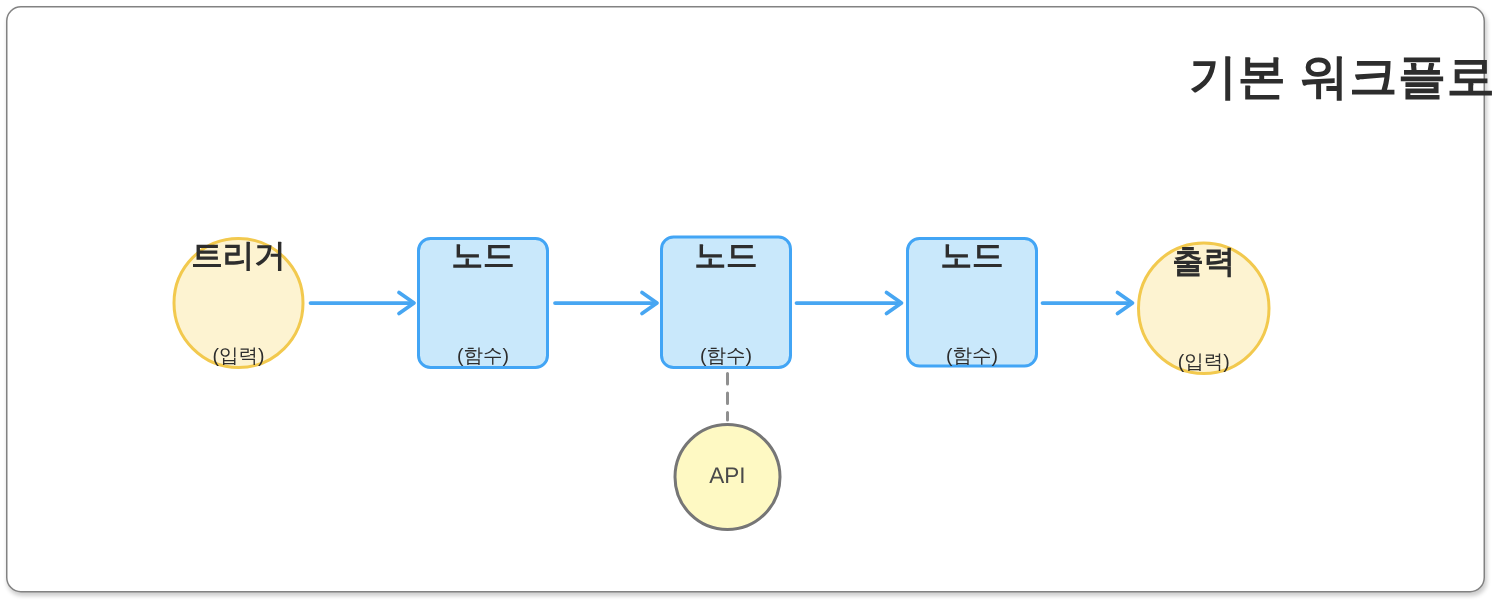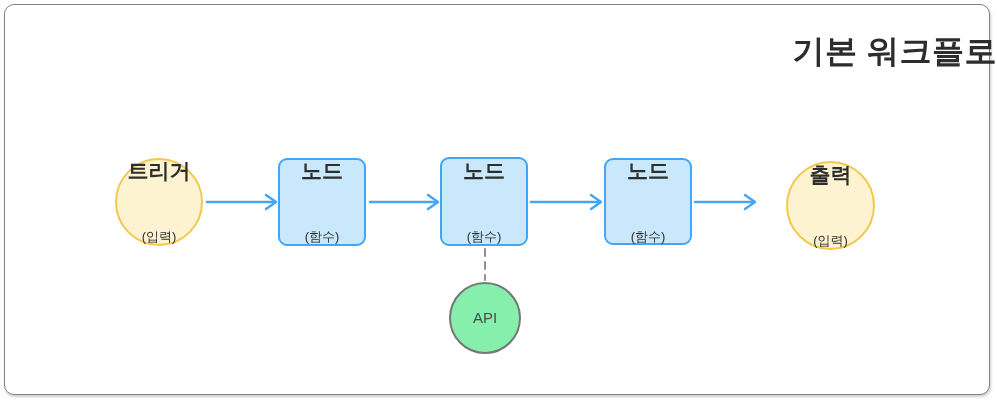--- a/index.html
+++ b/index.html
@@ -60,21 +60,21 @@
     background: var(--circle_fill, #fdf3d1);
     border: 2.5px solid var(--circle_border, #f2c94e);
   }
   .node-box {
     border-radius: 9px;
     background: var(--node_fill, #c9e8fb);
     border: 2px solid var(--node_border, #42a5f5);
   }
   .api-circle {
     border-radius: 50%;
-    background: #86efac;
+    background: #fef9c3;
     border: 2px solid var(--api_border, #767676);
   }
   .label {
     font-size: 21px;
     font-weight: 700;
     color: var(--text_primary, #2d2d2d);
     line-height: 24px;
   }
   .sublabel {
     font-size: 13px;
@@ -134,21 +134,21 @@
   <div class="shape node-box" style="left:440px; top:157px; width:88px; height:89px;">
     <div class="label">노드</div>
     <div class="sublabel">(함수)</div>
   </div>
 
   <div class="shape node-box" style="left:604px; top:158px; width:88px; height:87px;">
     <div class="label">노드</div>
     <div class="sublabel">(함수)</div>
   </div>
 
-  <div class="shape circle-yellow" style="left:786px; top:161px; width:89px; height:89px;">
+  <div class="shape circle-yellow" style="left:758px; top:161px; width:89px; height:89px;">
     <div class="label">출력</div>
     <div class="sublabel">(입력)</div>
   </div>
 
   <div class="shape api-circle" style="left:449px; top:282px; width:72px; height:72px;">
     <div class="api-label">API</div>
   </div>
 
 </div>
 

